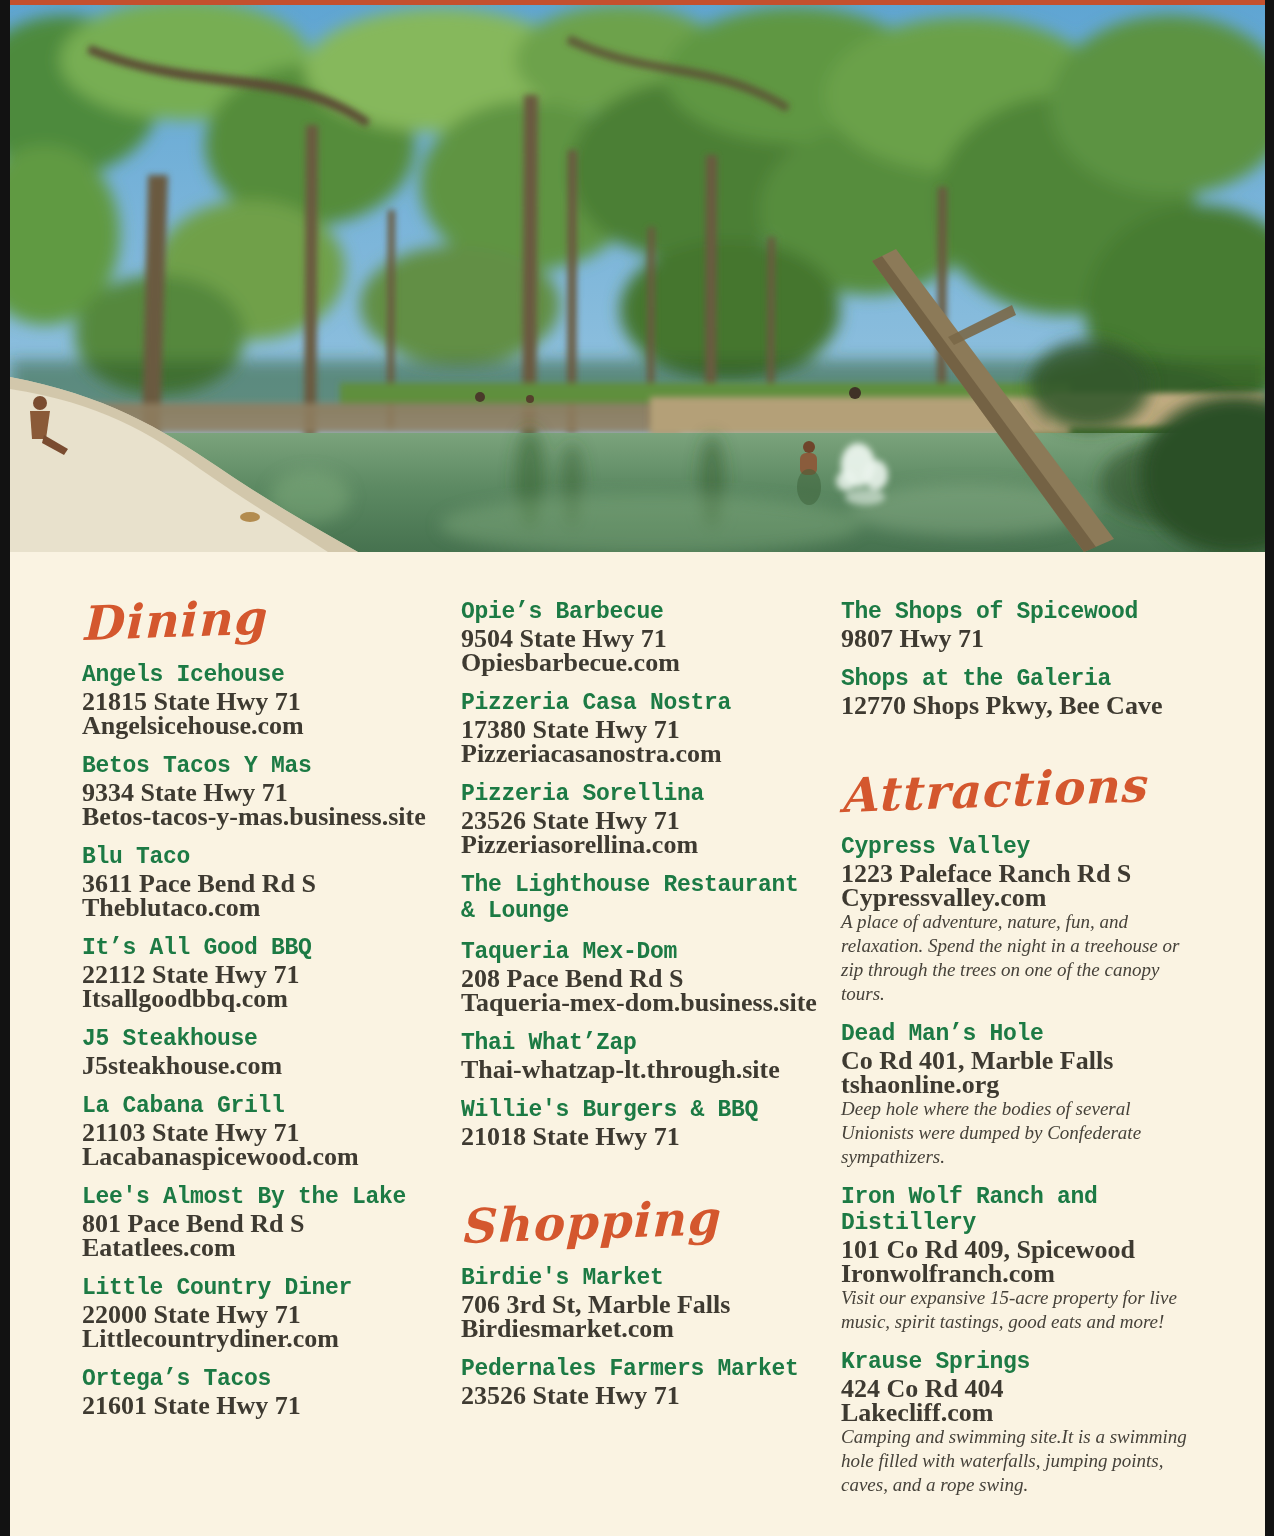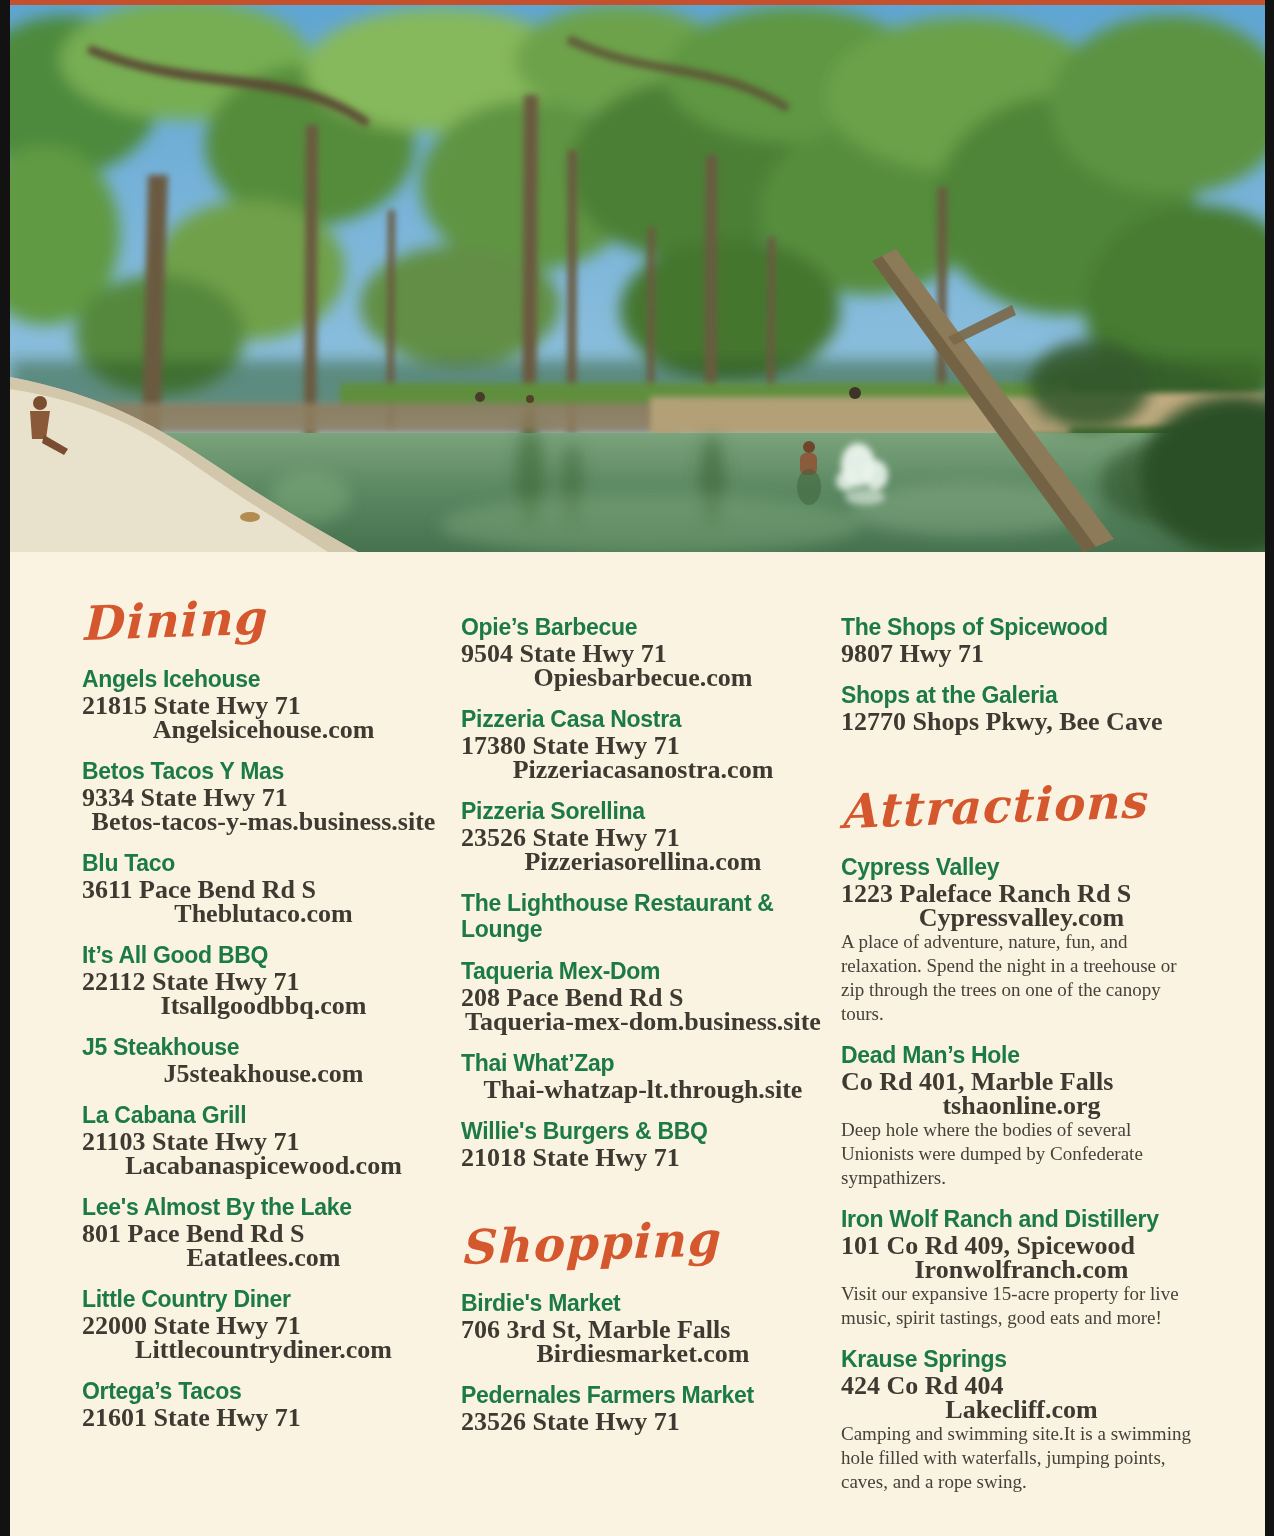--- a/index.html
+++ b/index.html
@@ -44,39 +44,40 @@
     font-style:italic;font-weight:bold;
     font-size:47px;line-height:52px;
     color:var(--orange);
     letter-spacing:1px;
     transform:rotate(-2deg) skewX(-4deg);
     transform-origin:left bottom;
     margin:0 0 12px 2px;
   }
   .entry{margin:0 0 15px 0;}
   .entry-name{
-    font-family:Liberation Sans, sans-serif;
+    font-family:Liberation Mono, monospace;
     font-weight:700;
     font-size:23px;line-height:26px;
     letter-spacing:-0.3px;
     color:var(--green);
-    margin:16px 0 2px 0;
+    margin:1px 0 2px 0;
   }
   .detail-line{
     font-family:"Liberation Serif",serif;
     font-weight:700;
     font-size:26px;line-height:24px;
     color:var(--ink);
   }
-  .detail-line.website{cursor:pointer;text-align:center;}
+  .detail-line.website{cursor:pointer;}
   .entry-desc{
     font-family:"Liberation Serif",serif;
     font-weight:400;
     font-size:19px;line-height:24px;
     color:#46423a;
+    font-style:italic;
   }
 </style>
 </head>
 <body>
 
 <div class="page">
   <div class="edge left"></div>
   <div class="edge right"></div>
   <div class="topbar"></div>
 

